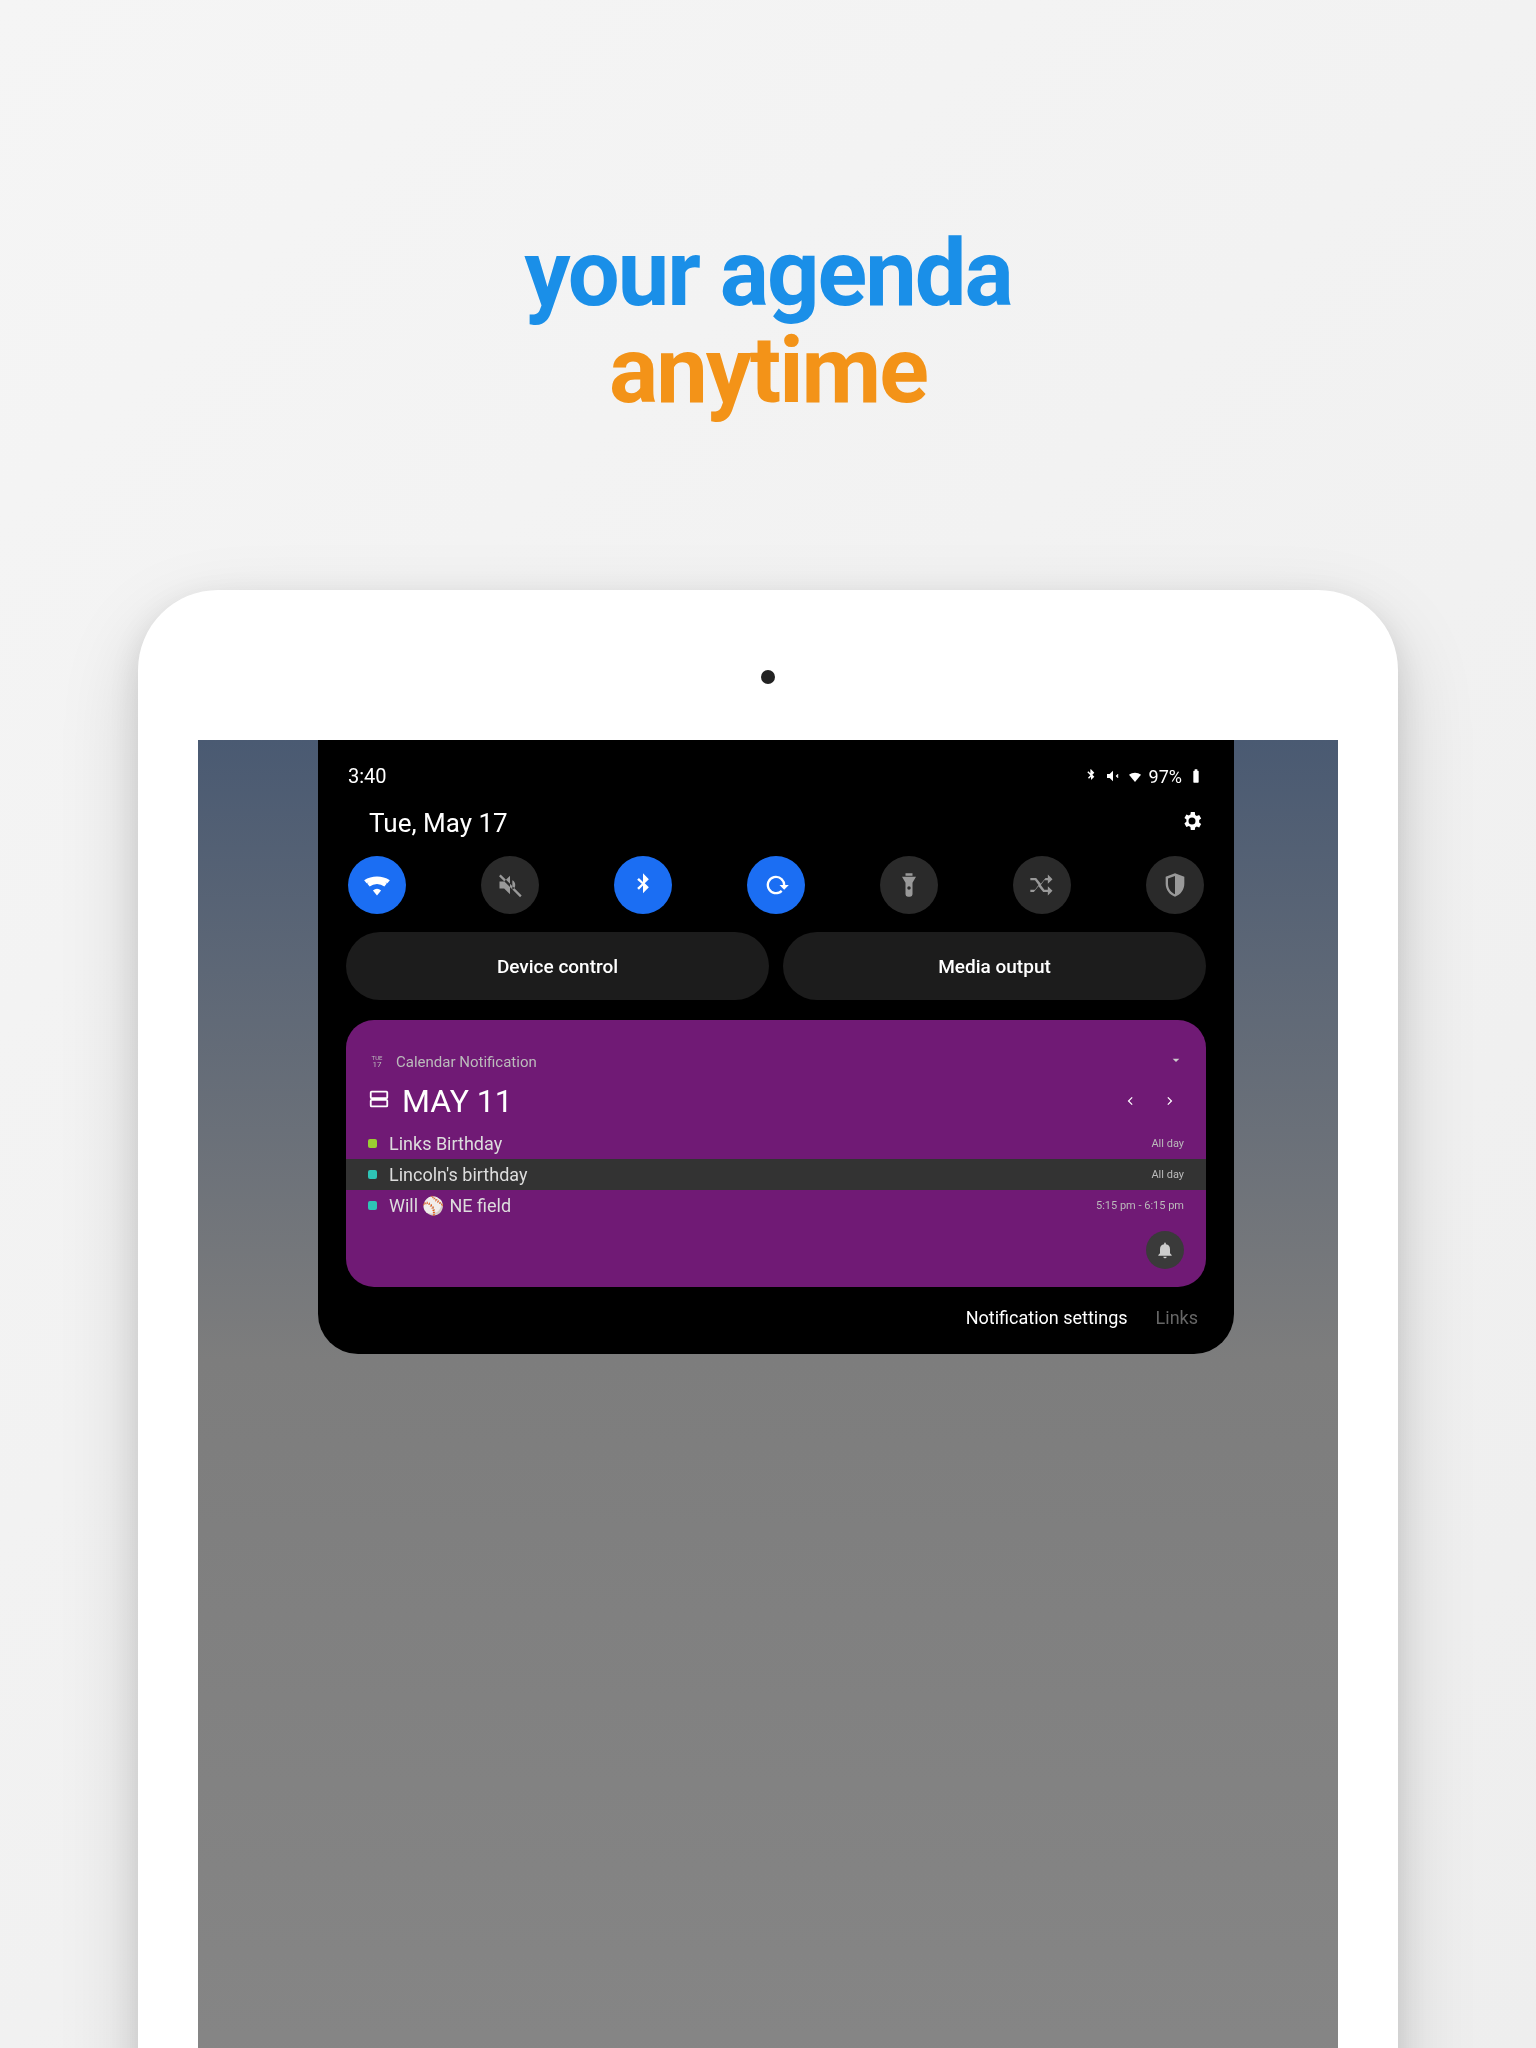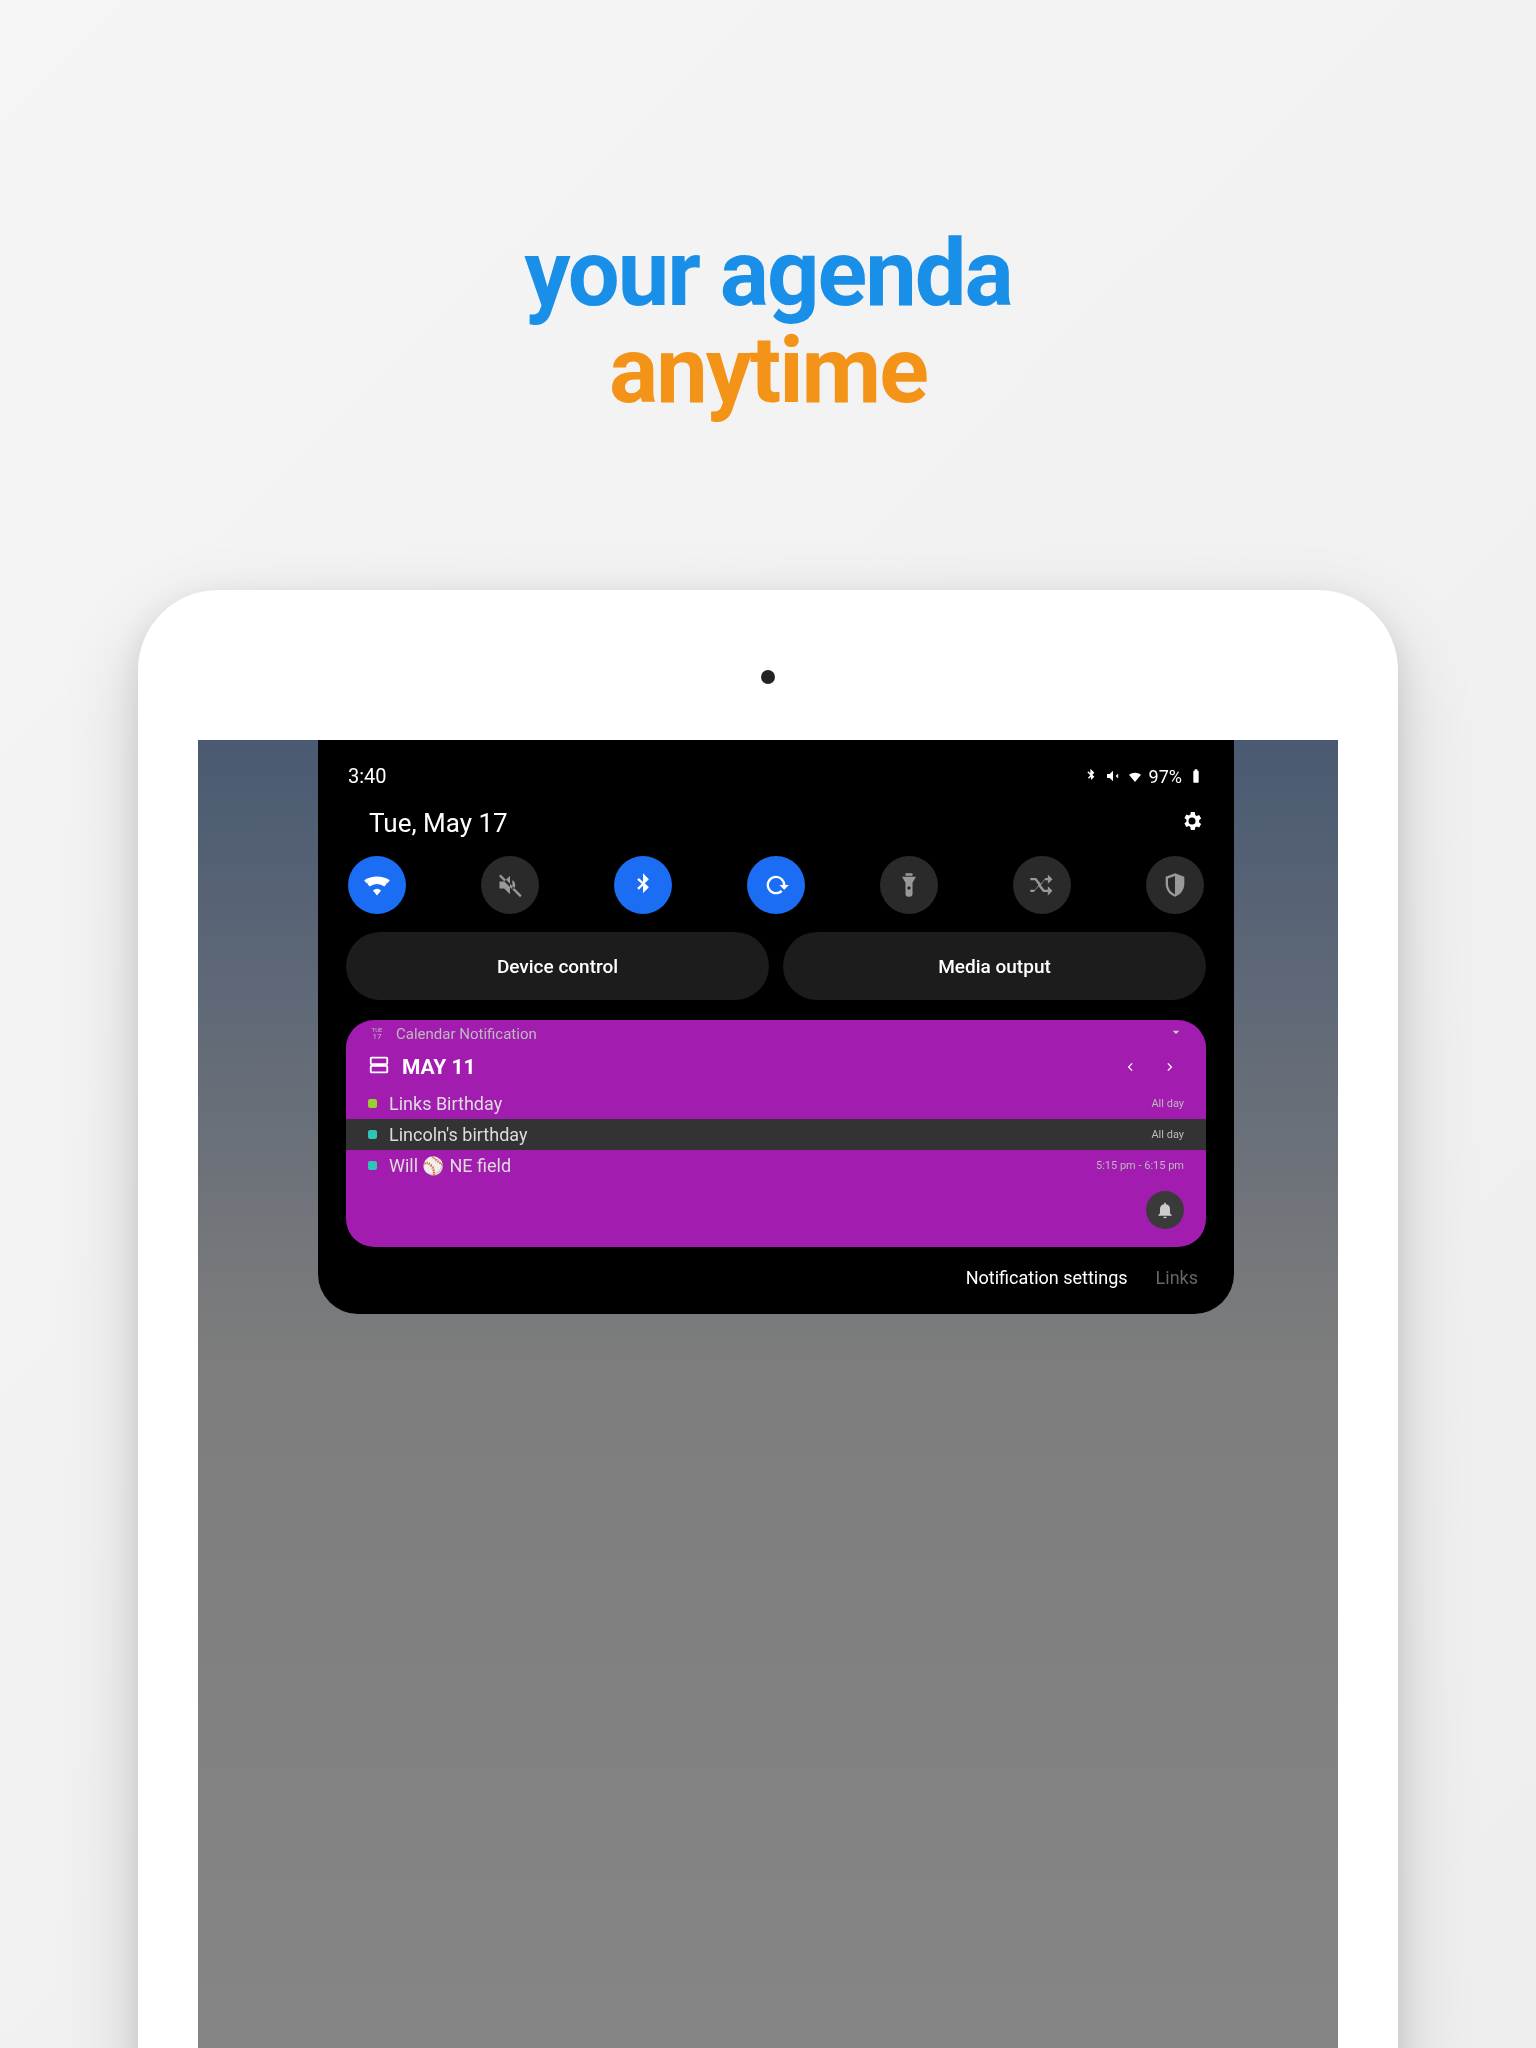--- a/index.html
+++ b/index.html
@@ -125,23 +125,23 @@
   border-radius: 40px;
   height: 68px;
   display: flex;
   align-items: center;
   justify-content: center;
   font-size: 19px;
   font-weight: 500;
   color: #fff;
 }
 .notif-card {
-  background: #a21caf;
+  background: #701a75;
   border-radius: 28px;
-  padding: 4px 22px 18px 22px;
+  padding: 32px 22px 18px 22px;
 }
 .notif-header {
   display: flex;
   align-items: center;
   gap: 10px;
   font-size: 15px;
   color: #bbb;
   padding-bottom: 6px;
 }
 .notif-app-icon {
@@ -159,22 +159,22 @@
   margin-left: auto;
 }
 .notif-title-row {
   display: flex;
   align-items: center;
   gap: 12px;
   padding: 4px 0 8px 0;
 }
 .agenda-icon svg { width: 22px; height: 22px; fill: #fff; }
 .notif-date {
-  font-size: 21px;
-  font-weight: 700;
+  font-size: 32px;
+  font-weight: 400;
   color: #fff;
   flex: 1;
 }
 .nav-arrow {
   width: 28px;
   display: flex;
   justify-content: center;
   color: #fff;
 }
 .nav-arrow svg { width: 14px; height: 20px; fill: #fff; }

